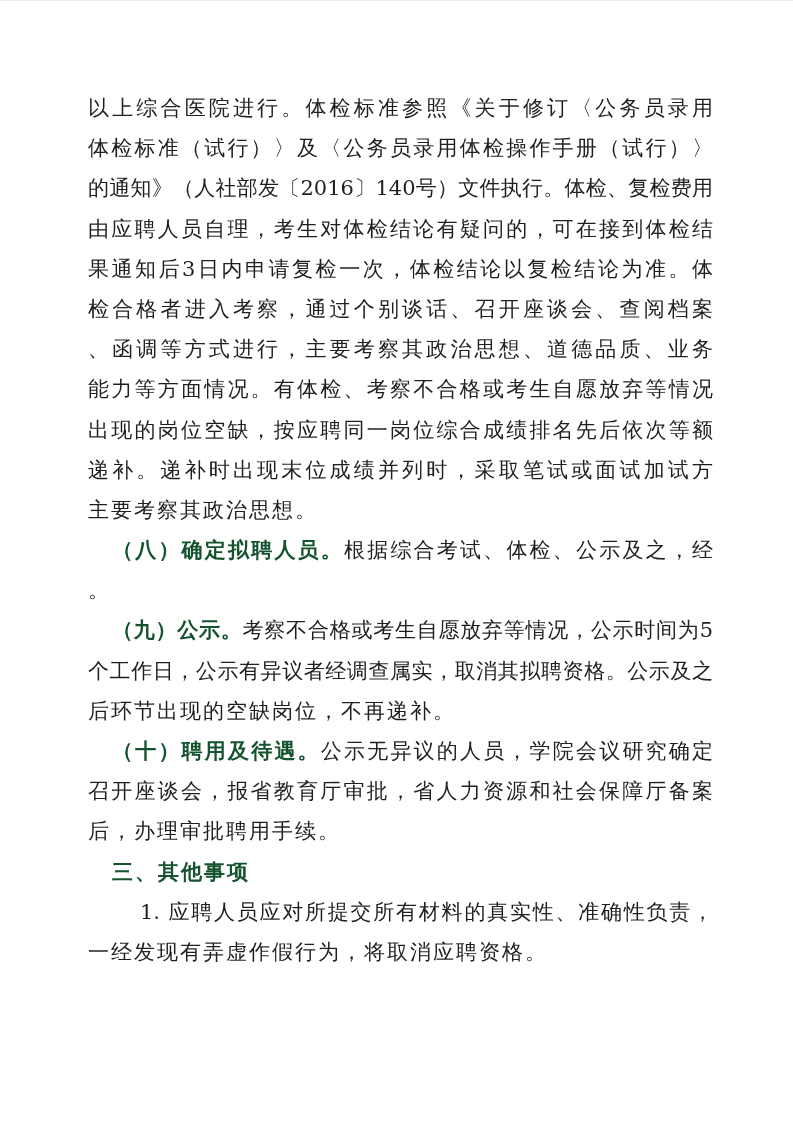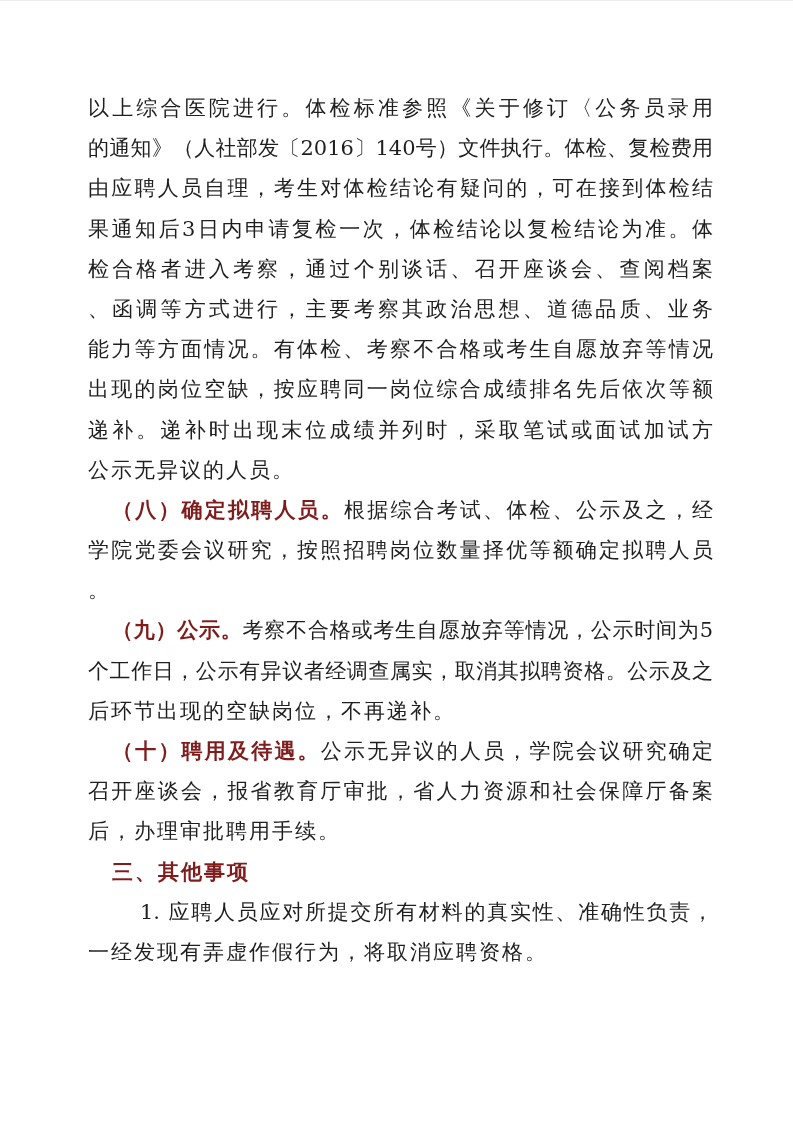--- a/index.html
+++ b/index.html
@@ -30,42 +30,42 @@
       white-space: normal;
     }
     .ln.end {
       text-align-last: left;
       letter-spacing: 2px;
     }
     .ln.ind1 { padding-left: 24px; }
     .ln.ind2 { padding-left: 52px; }
     .bh {
       font-weight: 700;
-      color: #7f1d1d;
+      color: #14532d;
     }
   </style>
 </head>
 <body>
 
 <div class="page">
   <p class="ln">以上综合医院进行。体检标准参照《关于修订〈公务员录用</p>
+  <p class="ln">体检标准（试行）〉及〈公务员录用体检操作手册（试行）〉</p>
   <p class="ln">的通知》（人社部发〔2016〕140号）文件执行。体检、复检费用</p>
   <p class="ln">由应聘人员自理，考生对体检结论有疑问的，可在接到体检结</p>
   <p class="ln">果通知后3日内申请复检一次，体检结论以复检结论为准。体</p>
   <p class="ln">检合格者进入考察，通过个别谈话、召开座谈会、查阅档案</p>
   <p class="ln">、函调等方式进行，主要考察其政治思想、道德品质、业务</p>
   <p class="ln">能力等方面情况。有体检、考察不合格或考生自愿放弃等情况</p>
   <p class="ln">出现的岗位空缺，按应聘同一岗位综合成绩排名先后依次等额</p>
   <p class="ln">递补。递补时出现末位成绩并列时，采取笔试或面试加试方</p>
-  <p class="ln end">公示无异议的人员。</p>
+  <p class="ln end">主要考察其政治思想。</p>
 
   <p class="ln ind1">
     <span class="bh">（八）确定拟聘人员。</span><span>根据综合考试、体检、公示及之，经</span>
   </p>
-  <p class="ln">学院党委会议研究，按照招聘岗位数量择优等额确定拟聘人员</p>
   <p class="ln end">。</p>
 
   <p class="ln ind1">
     <span class="bh">（九）公示。</span><span>考察不合格或考生自愿放弃等情况，公示时间为5</span>
   </p>
   <p class="ln">个工作日，公示有异议者经调查属实，取消其拟聘资格。公示及之</p>
   <p class="ln end">后环节出现的空缺岗位，不再递补。</p>
 
   <p class="ln ind1">
     <span class="bh">（十）聘用及待遇。</span><span>公示无异议的人员，学院会议研究确定</span>

